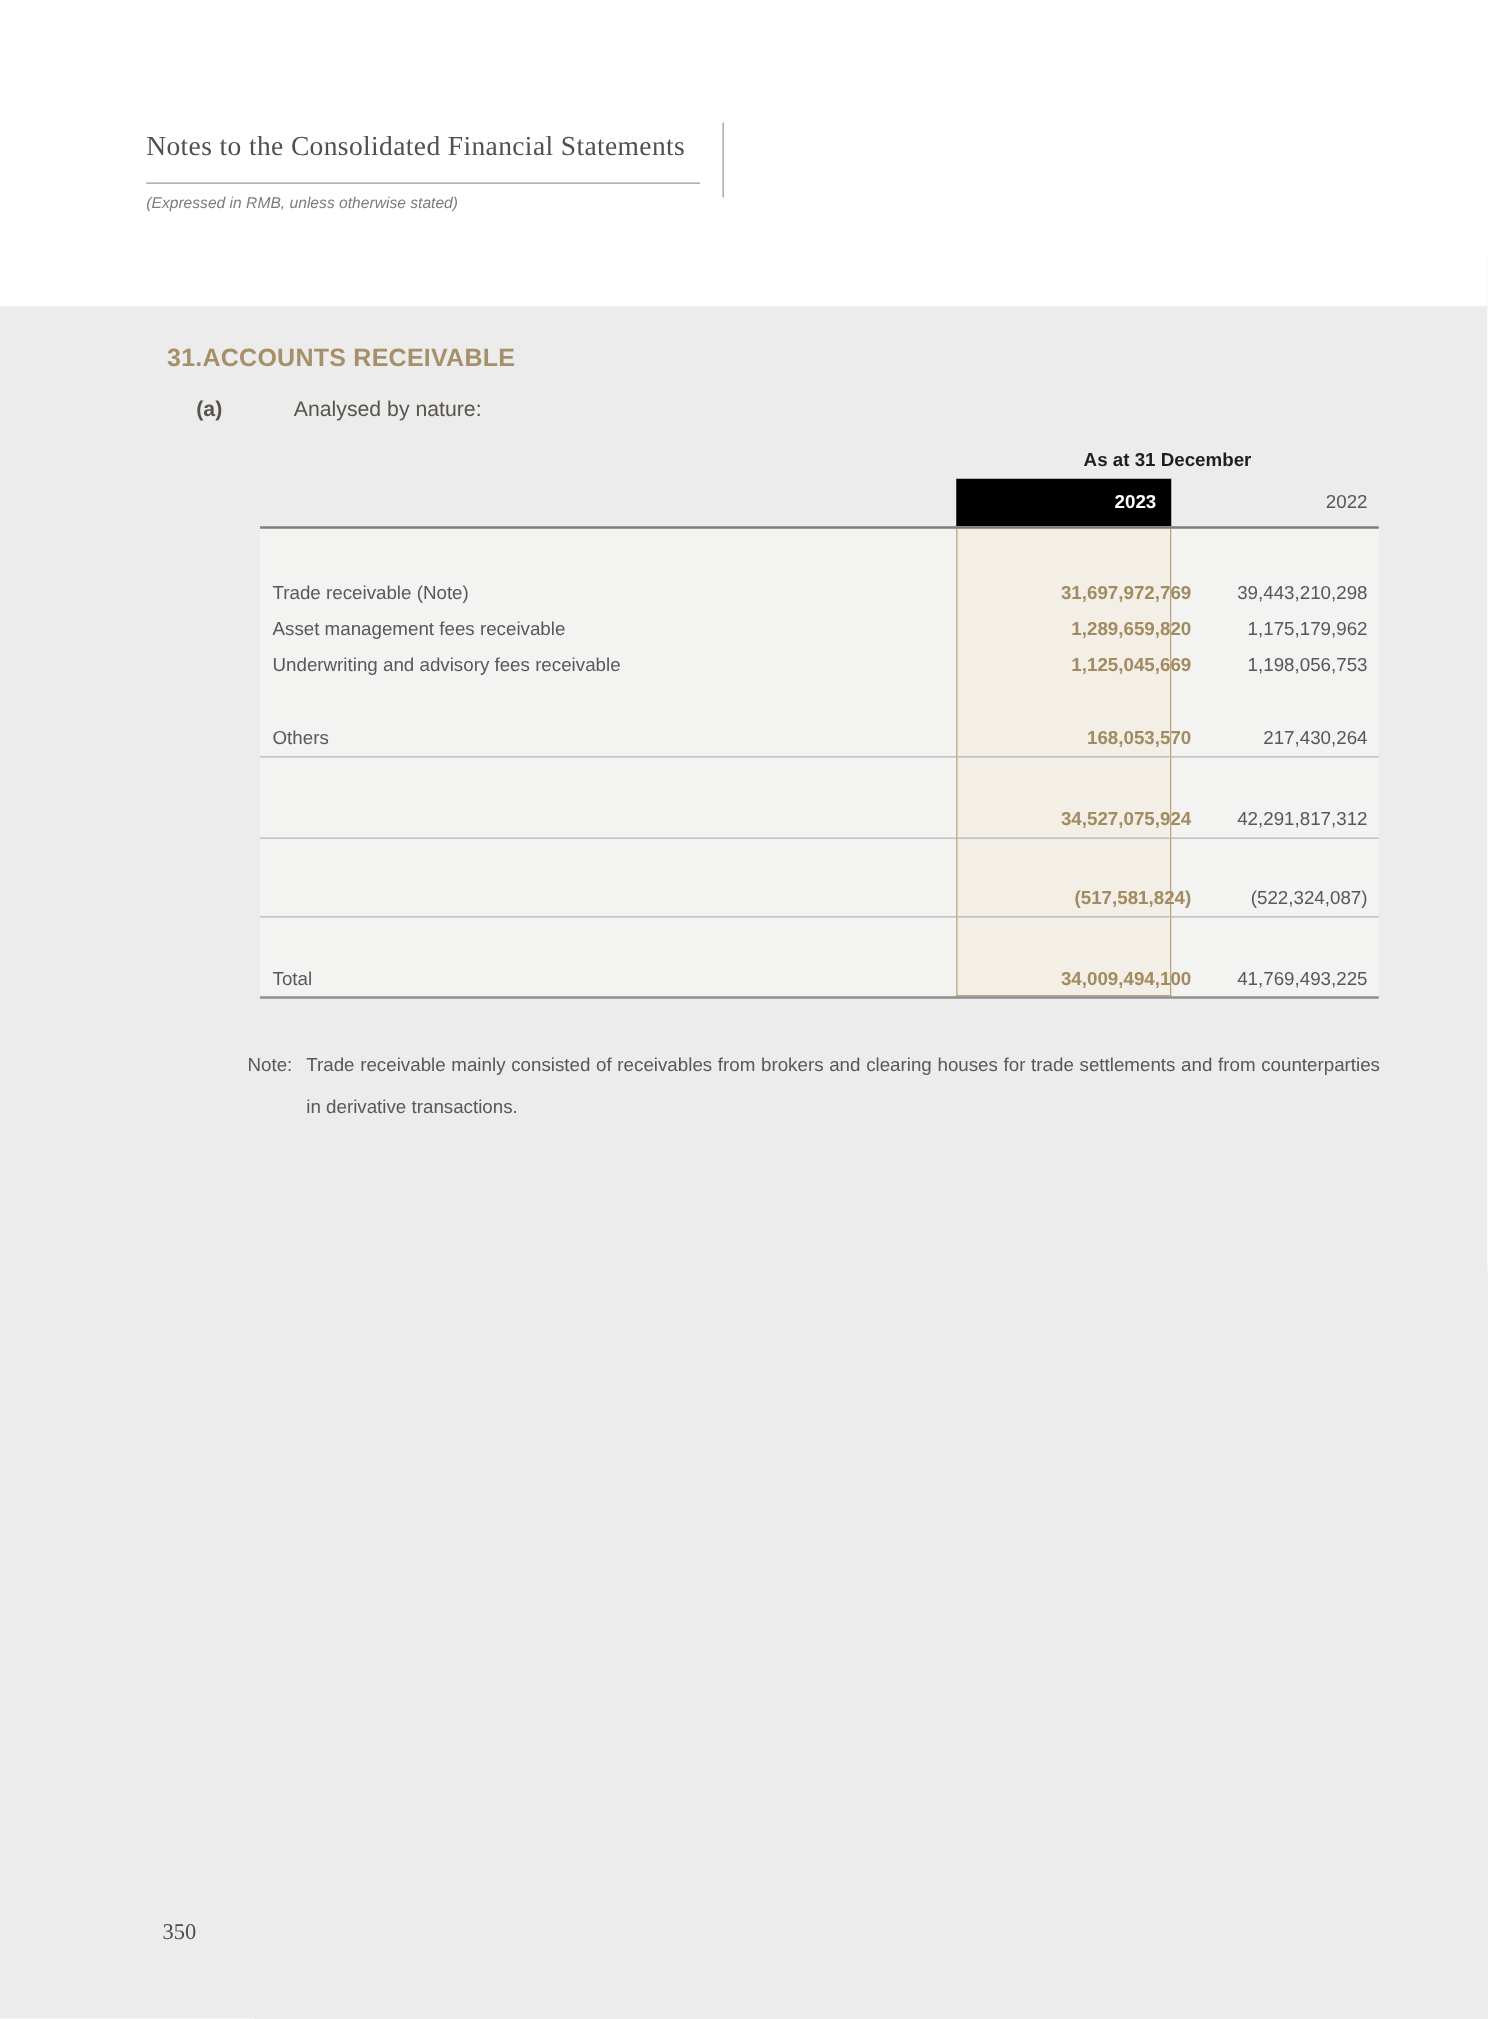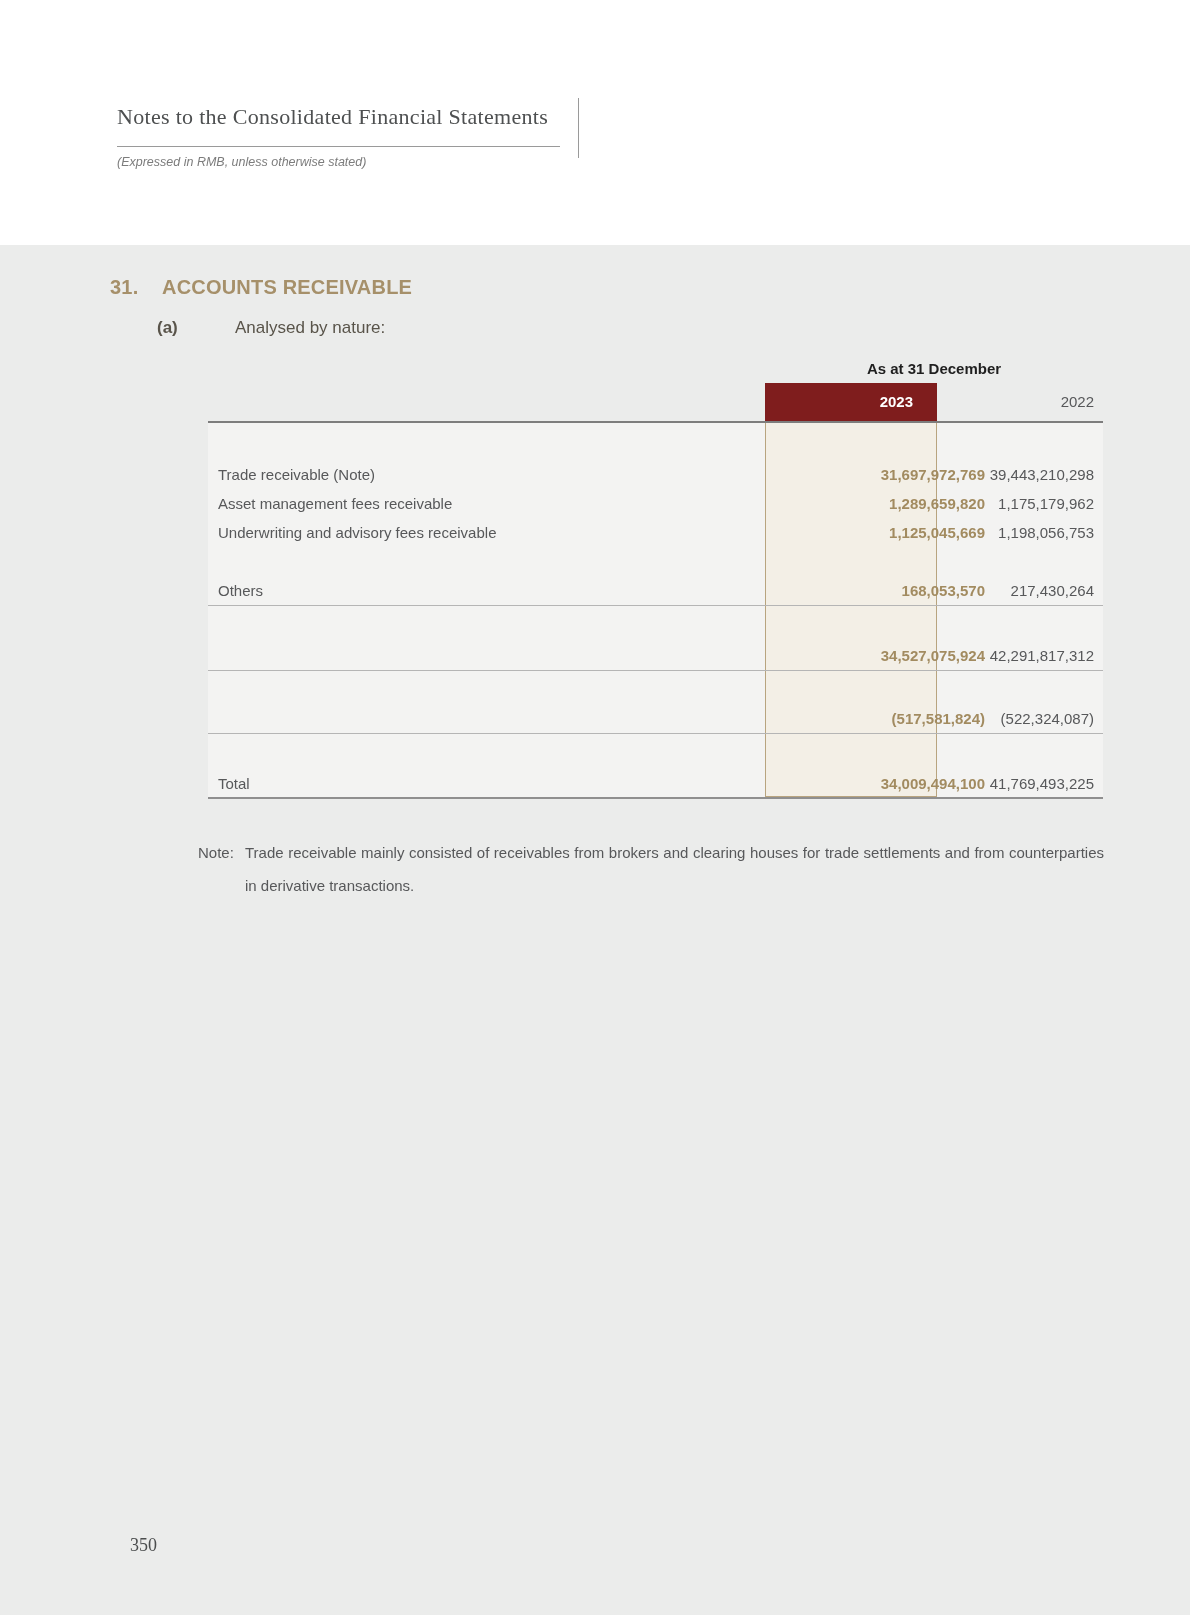--- a/index.html
+++ b/index.html
@@ -27,34 +27,34 @@
     position:absolute; left:117px; top:155px; width:420px;
     font-size:12.5px; font-style:italic; color:#7c7c7c;
   }
   
   .content-block {
     position:absolute; left:0; top:245px; width:1190px; height:1370px;
     background:#ebeceb;
   }
   .section-heading { position:absolute; top:276px; left:110px; width:700px;
     font-size:20px; font-weight:bold; color:#a6906a; letter-spacing:0.2px; }
-  .section-number { display:inline-block; width:52px; }
+  .section-number { display:inline-block; width:52px;text-align:right; }
   .sub-heading-label { position:absolute; top:318px; left:157px;
     font-size:17px; font-weight:bold; color:#59544a; }
   .sub-heading-title { position:absolute; top:318px; left:235px;
     font-size:17px; font-weight:normal; color:#59544a; }
   
   .period-header {
     position:absolute; left:765px; top:360px; width:338px; height:20px;
     text-align:center; font-size:15px; font-weight:bold; color:#1f1f1f;
   }
   .col2023-head {
     position:absolute; left:765px; top:383px; width:172px; height:38px;
-    background:#7f1d1d; color:#ffffff; font-size:15px; font-weight:bold;
-    text-align:right; line-height:38px; padding-right:24px;
+    background:#000000; color:#ffffff; font-size:15px; font-weight:bold;
+    text-align:right; line-height:38px; padding-right:12px;
   }
   .col2022-head {
     position:absolute; left:937px; top:383px; width:166px; height:38px;
     color:#57585a; font-size:15px; text-align:right; line-height:38px;
     padding-right:9px;
   }
   .table-headline {
     position:absolute; left:208px; top:421px; width:895px; height:1.5px;
     background:#7d7d7d; z-index:4;
   }
@@ -68,21 +68,21 @@
     border-right:1px solid #b8a47f; border-bottom:1px solid #b8a47f;
     z-index:2;
   }
   .trow {
     position:absolute; left:208px; width:895px; height:29px; z-index:3;
     font-size:15px; line-height:29px; color:#57585a;
   }
   .trow .c-label { position:absolute; left:10px; top:0; width:540px;
     white-space:nowrap; }
   .trow .c-v23 { position:absolute; left:557px; top:0; width:200px;
-    text-align:right; padding-right:12px; font-weight:bold; color:#a28b60;margin-left:32px; }
+    text-align:right; padding-right:12px; font-weight:bold; color:#a28b60; }
   .trow .c-v22 { position:absolute; left:729px; top:0; width:166px;
     text-align:right; padding-right:9px; }
   .divider {
     position:absolute; left:208px; width:895px; height:1px;
     background:#b5b5b5; z-index:3;
   }
   .table-bottomline {
     position:absolute; left:208px; top:797px; width:895px; height:1.5px;
     background:#8f8f8f; z-index:4;
   }

